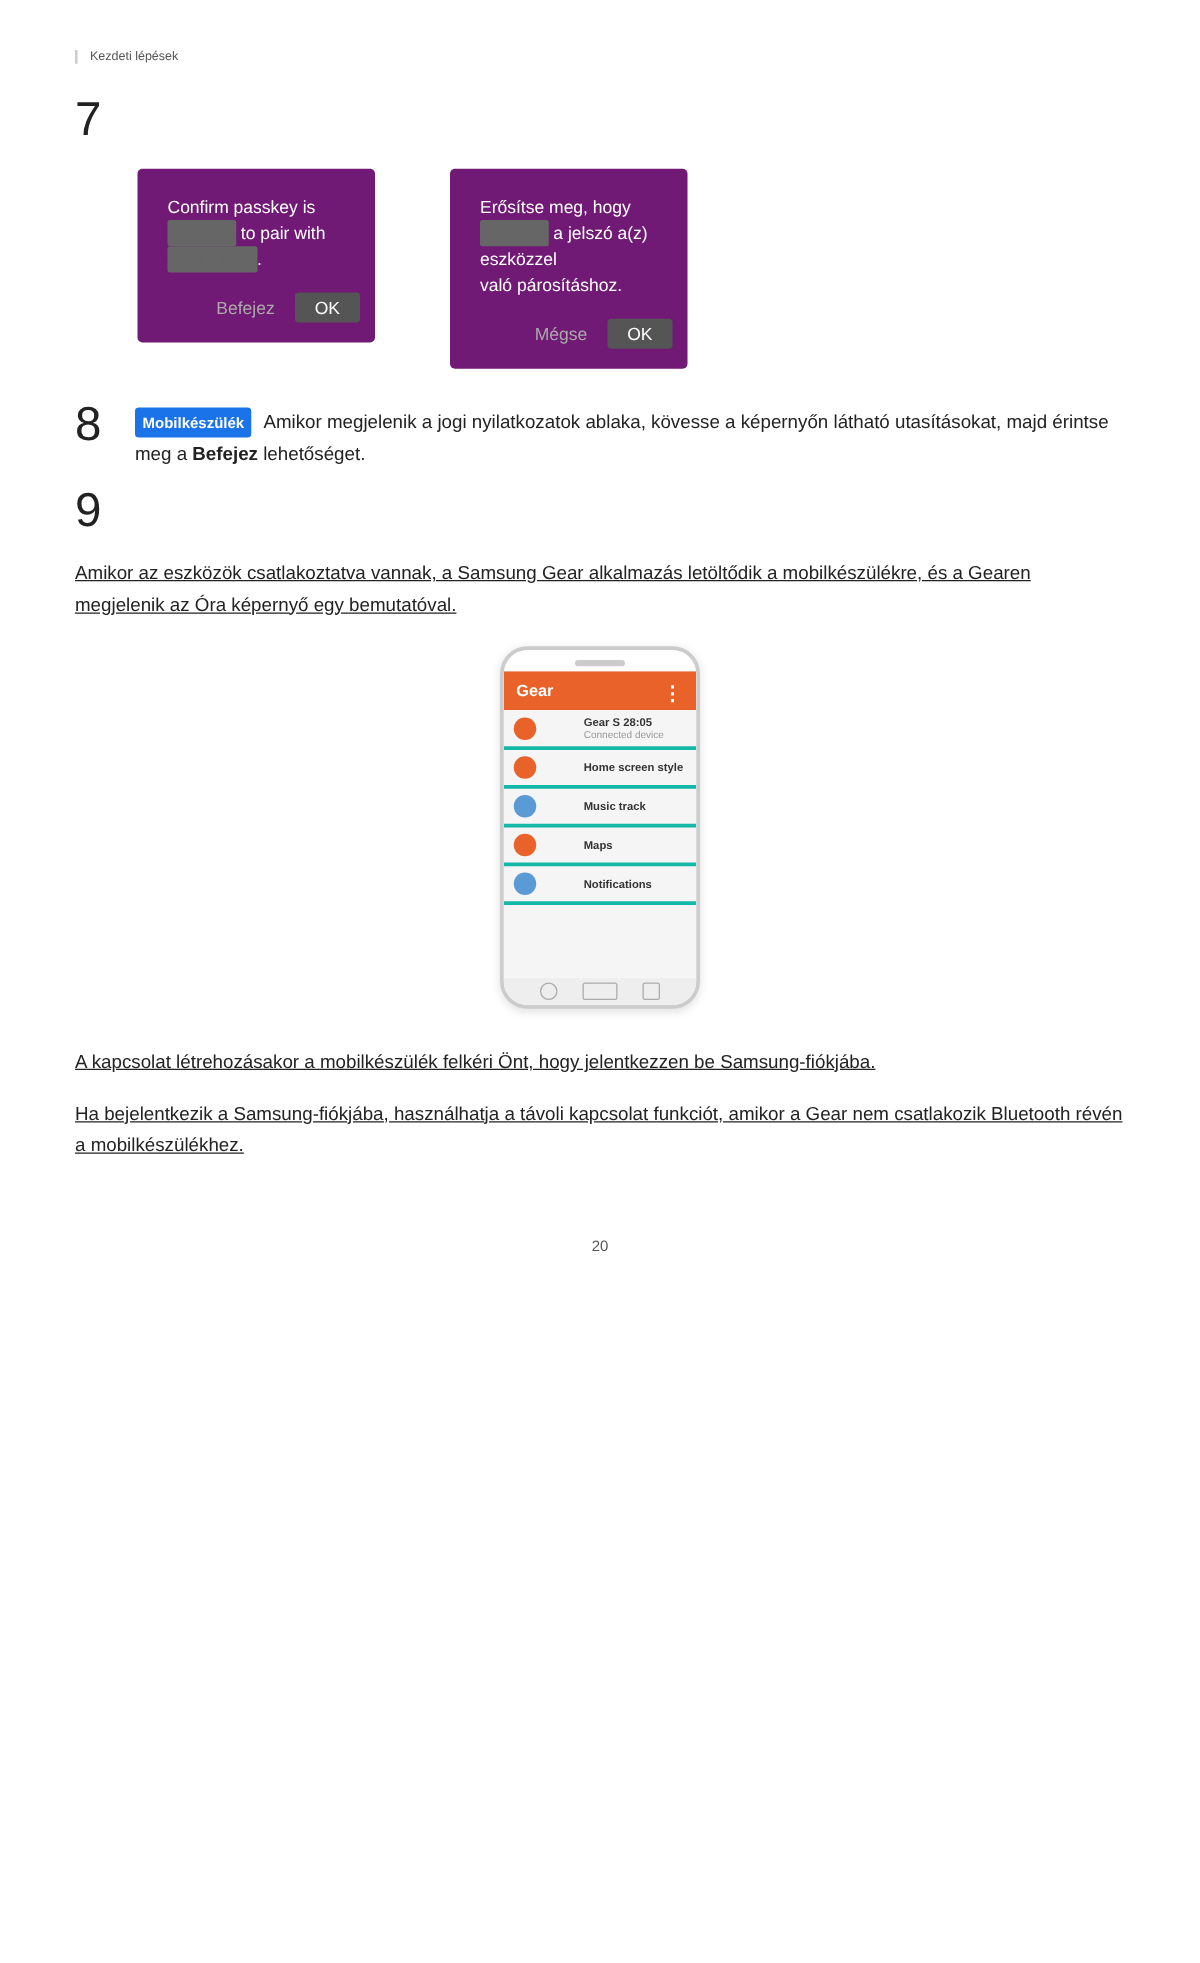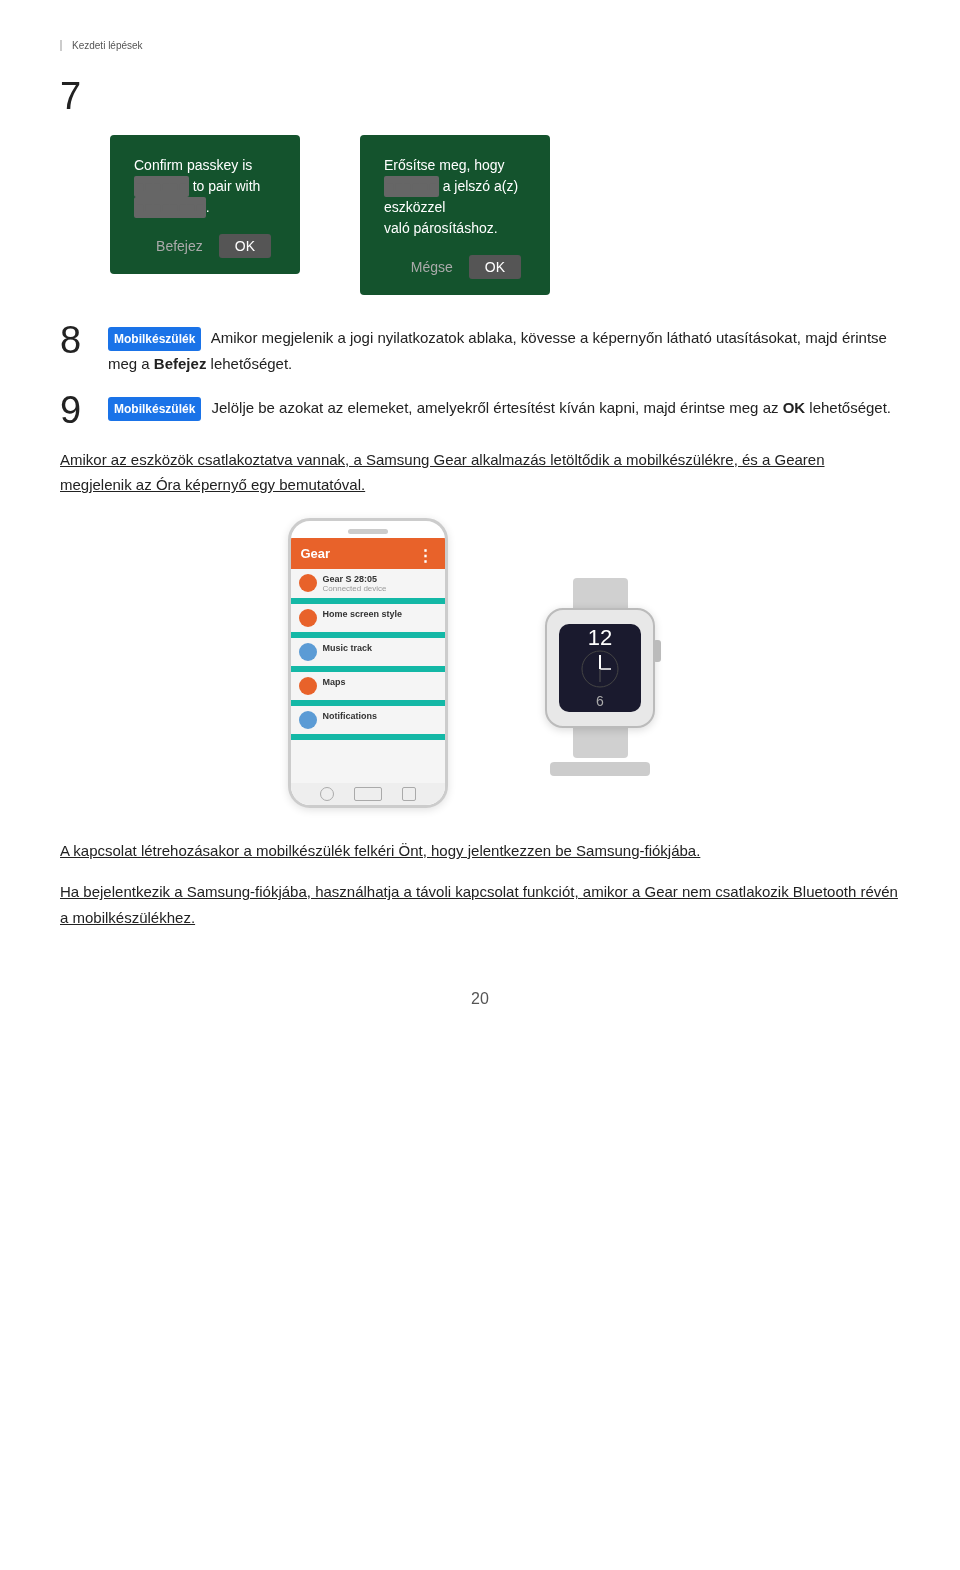--- a/index.html
+++ b/index.html
@@ -64,24 +64,24 @@
 
     
     .dialogs-row {
       display: flex;
       gap: 60px;
       margin: 20px 0 30px 50px;
       align-items: flex-start;
     }
 
     .dialog-box {
-      background: #14532d;
+      background: #701a75;
       color: #fff;
       border-radius: 4px;
-      padding: 20px 29px 16px 24px;
+      padding: 20px 12px 16px 24px;
       min-width: 190px;
       max-width: 220px;
     }
 
     .dialog-text {
       font-size: 14px;
       line-height: 1.5;
       margin-bottom: 16px;
       color: #fff;
     }
@@ -170,25 +170,26 @@
     }
 
     .phone-app-header-dots {
       float: right;
       letter-spacing: 1px;
       font-size: 16px;
     }
 
     .phone-list-item {
       display: flex;
-      align-items: flex-start;
+      align-items: center;
       padding: 5px 8px;
-      border-bottom: 6px solid #14b8a6;
+      border-bottom: 3px solid #14b8a6;
       font-size: 9px;
       color: #333;
+      gap: 32px;
     }
 
     .phone-list-icon {
       width: 18px;
       height: 18px;
       border-radius: 50%;
       margin-right: 6px;
       flex-shrink: 0;
     }
 
@@ -310,21 +311,21 @@
       line-height: 1.7;
       color: #222;
       margin-bottom: 16px;
       text-decoration: underline;
     }
 
     .page-number {
       text-align: center;
       margin-top: 60px;
       color: #555;
-      font-size: 16px;
+      font-size: 12px;
     }
 
     .step-inline {
       display: flex;
       align-items: flex-start;
       margin-bottom: 18px;
     }
 
     .step-num-col {
       min-width: 38px;
@@ -383,24 +384,20 @@
 <div class="step-inline">
   <div class="step-num-col">8</div>
   <div class="step-text-col">
     <span class="step-badge mobile">Mobilkészülék</span>
     <span>Amikor megjelenik a jogi nyilatkozatok ablaka, kövesse a képernyőn látható utasításokat, majd érintse meg a </span><span class="bold-text">Befejez</span><span> lehetőséget.</span>
   </div>
 </div>
 
 <div class="step-inline">
   <div class="step-num-col">9</div>
-  <div class="step-text-col">
-    <span class="step-badge mobile">Mobilkészülék</span>
-    <span>Jelölje be azokat az elemeket, amelyekről értesítést kíván kapni, majd érintse meg az </span><span class="bold-text">OK</span><span> lehetőséget.</span>
-  </div>
 </div>
 
 <div class="body-text">Amikor az eszközök csatlakoztatva vannak, a Samsung Gear alkalmazás letöltődik a mobilkészülékre, és a Gearen megjelenik az Óra képernyő egy bemutatóval.</div>
 
 <div class="images-section">
 
   <div class="phone-mockup">
     <div class="phone-speaker"></div>
     <div class="phone-screen">
       <div class="phone-app-header">
@@ -440,38 +437,19 @@
         </div>
       </div>
     </div>
     <div class="phone-home-bar">
       <div style="width:14px;height:14px;border:1.5px solid #aaa;border-radius:50%;"></div>
       <div class="phone-home-btn"></div>
       <div style="width:14px;height:14px;border:1.5px solid #aaa;border-radius:2px;"></div>
     </div>
   </div>
 
-  <div class="watch-mockup">
-    <div class="watch-strap-top"></div>
-    <div class="watch-body">
-      <div class="watch-crown"></div>
-      <div class="watch-screen">
-        <div class="watch-time">12</div>
-
-        <svg width="50" height="40" viewBox="0 0 50 40">
-          <circle cx="25" cy="20" r="18" fill="none" stroke="#444" stroke-width="1"></circle>
-          <line x1="25" y1="20" x2="25" y2="6" stroke="#fff" stroke-width="2"></line>
-          <line x1="25" y1="20" x2="36" y2="20" stroke="#fff" stroke-width="1.5"></line>
-          <line x1="25" y1="20" x2="25" y2="33" stroke="#555" stroke-width="1"></line>
-        </svg>
-        <div class="watch-time-small">6</div>
-      </div>
-    </div>
-    <div class="watch-strap-bottom"></div>
-    <div class="watch-btn-bottom"></div>
-  </div>
 
 </div>
 
 <div class="body-text">A kapcsolat létrehozásakor a mobilkészülék felkéri Önt, hogy jelentkezzen be Samsung-fiókjába.</div>
 <div class="body-text">Ha bejelentkezik a Samsung-fiókjába, használhatja a távoli kapcsolat funkciót, amikor a Gear nem csatlakozik Bluetooth révén a mobilkészülékhez.</div>
 
 <div class="page-number">20</div>
 
 </body></html>

